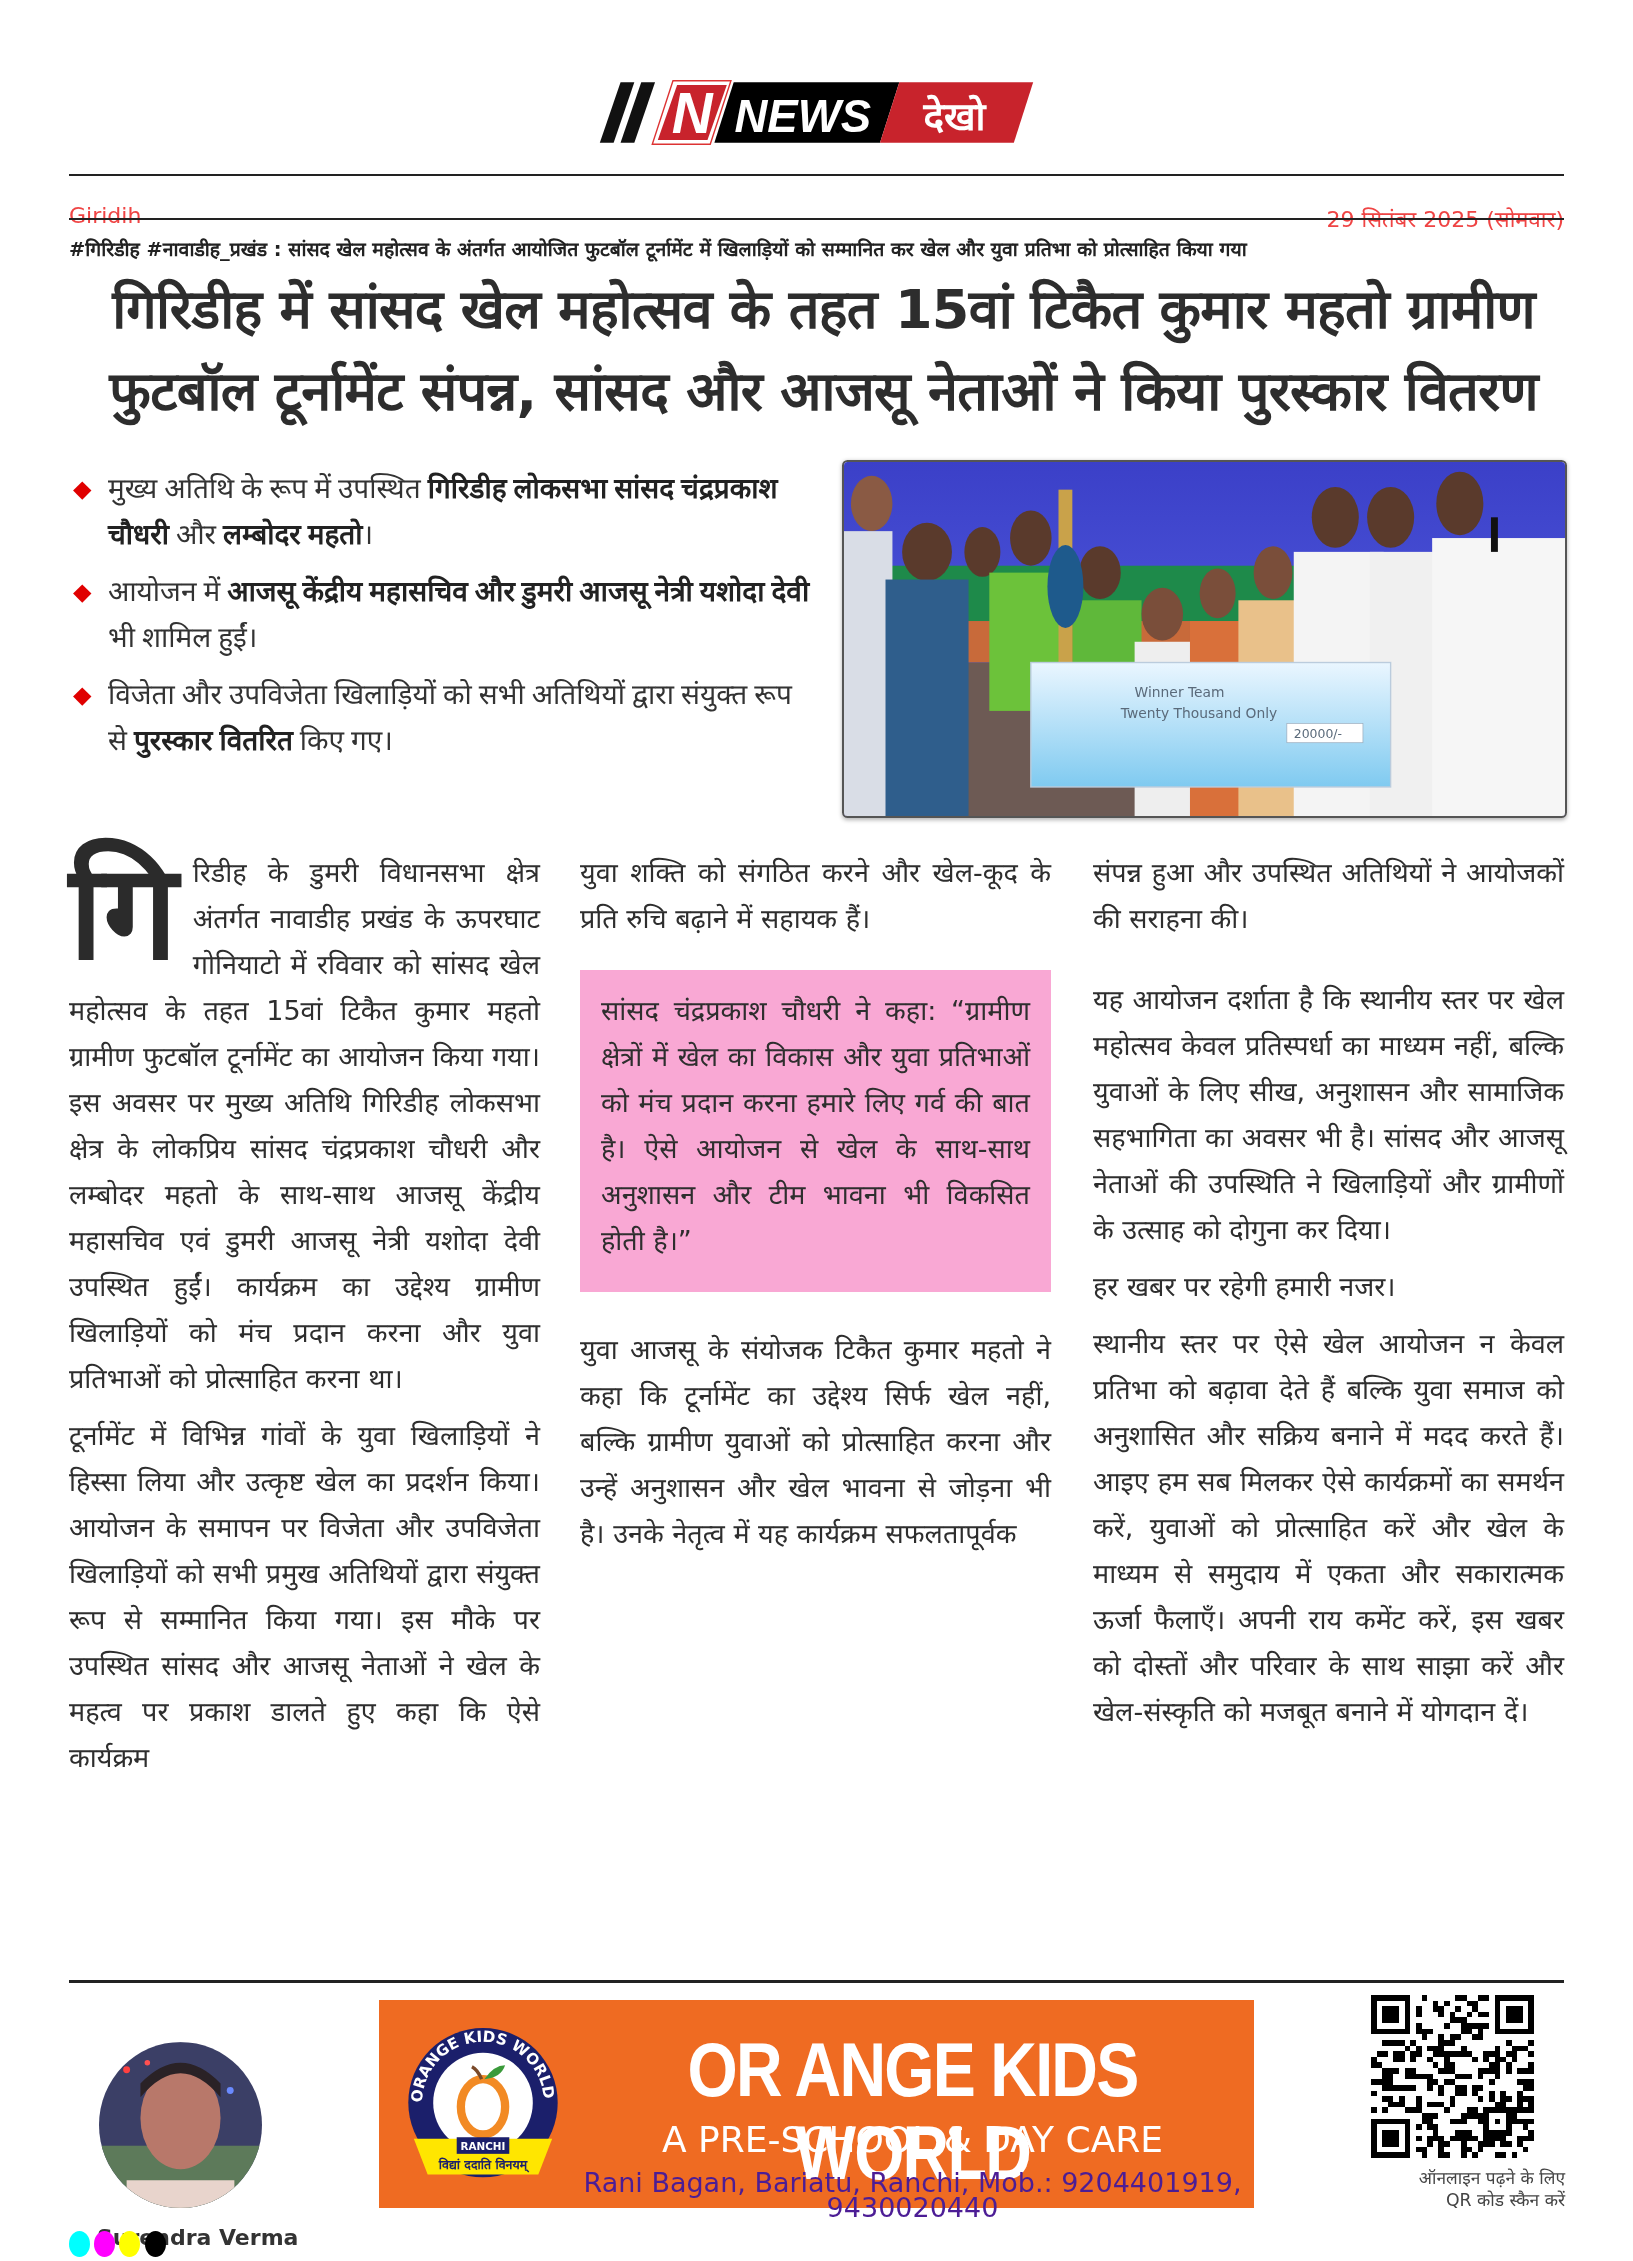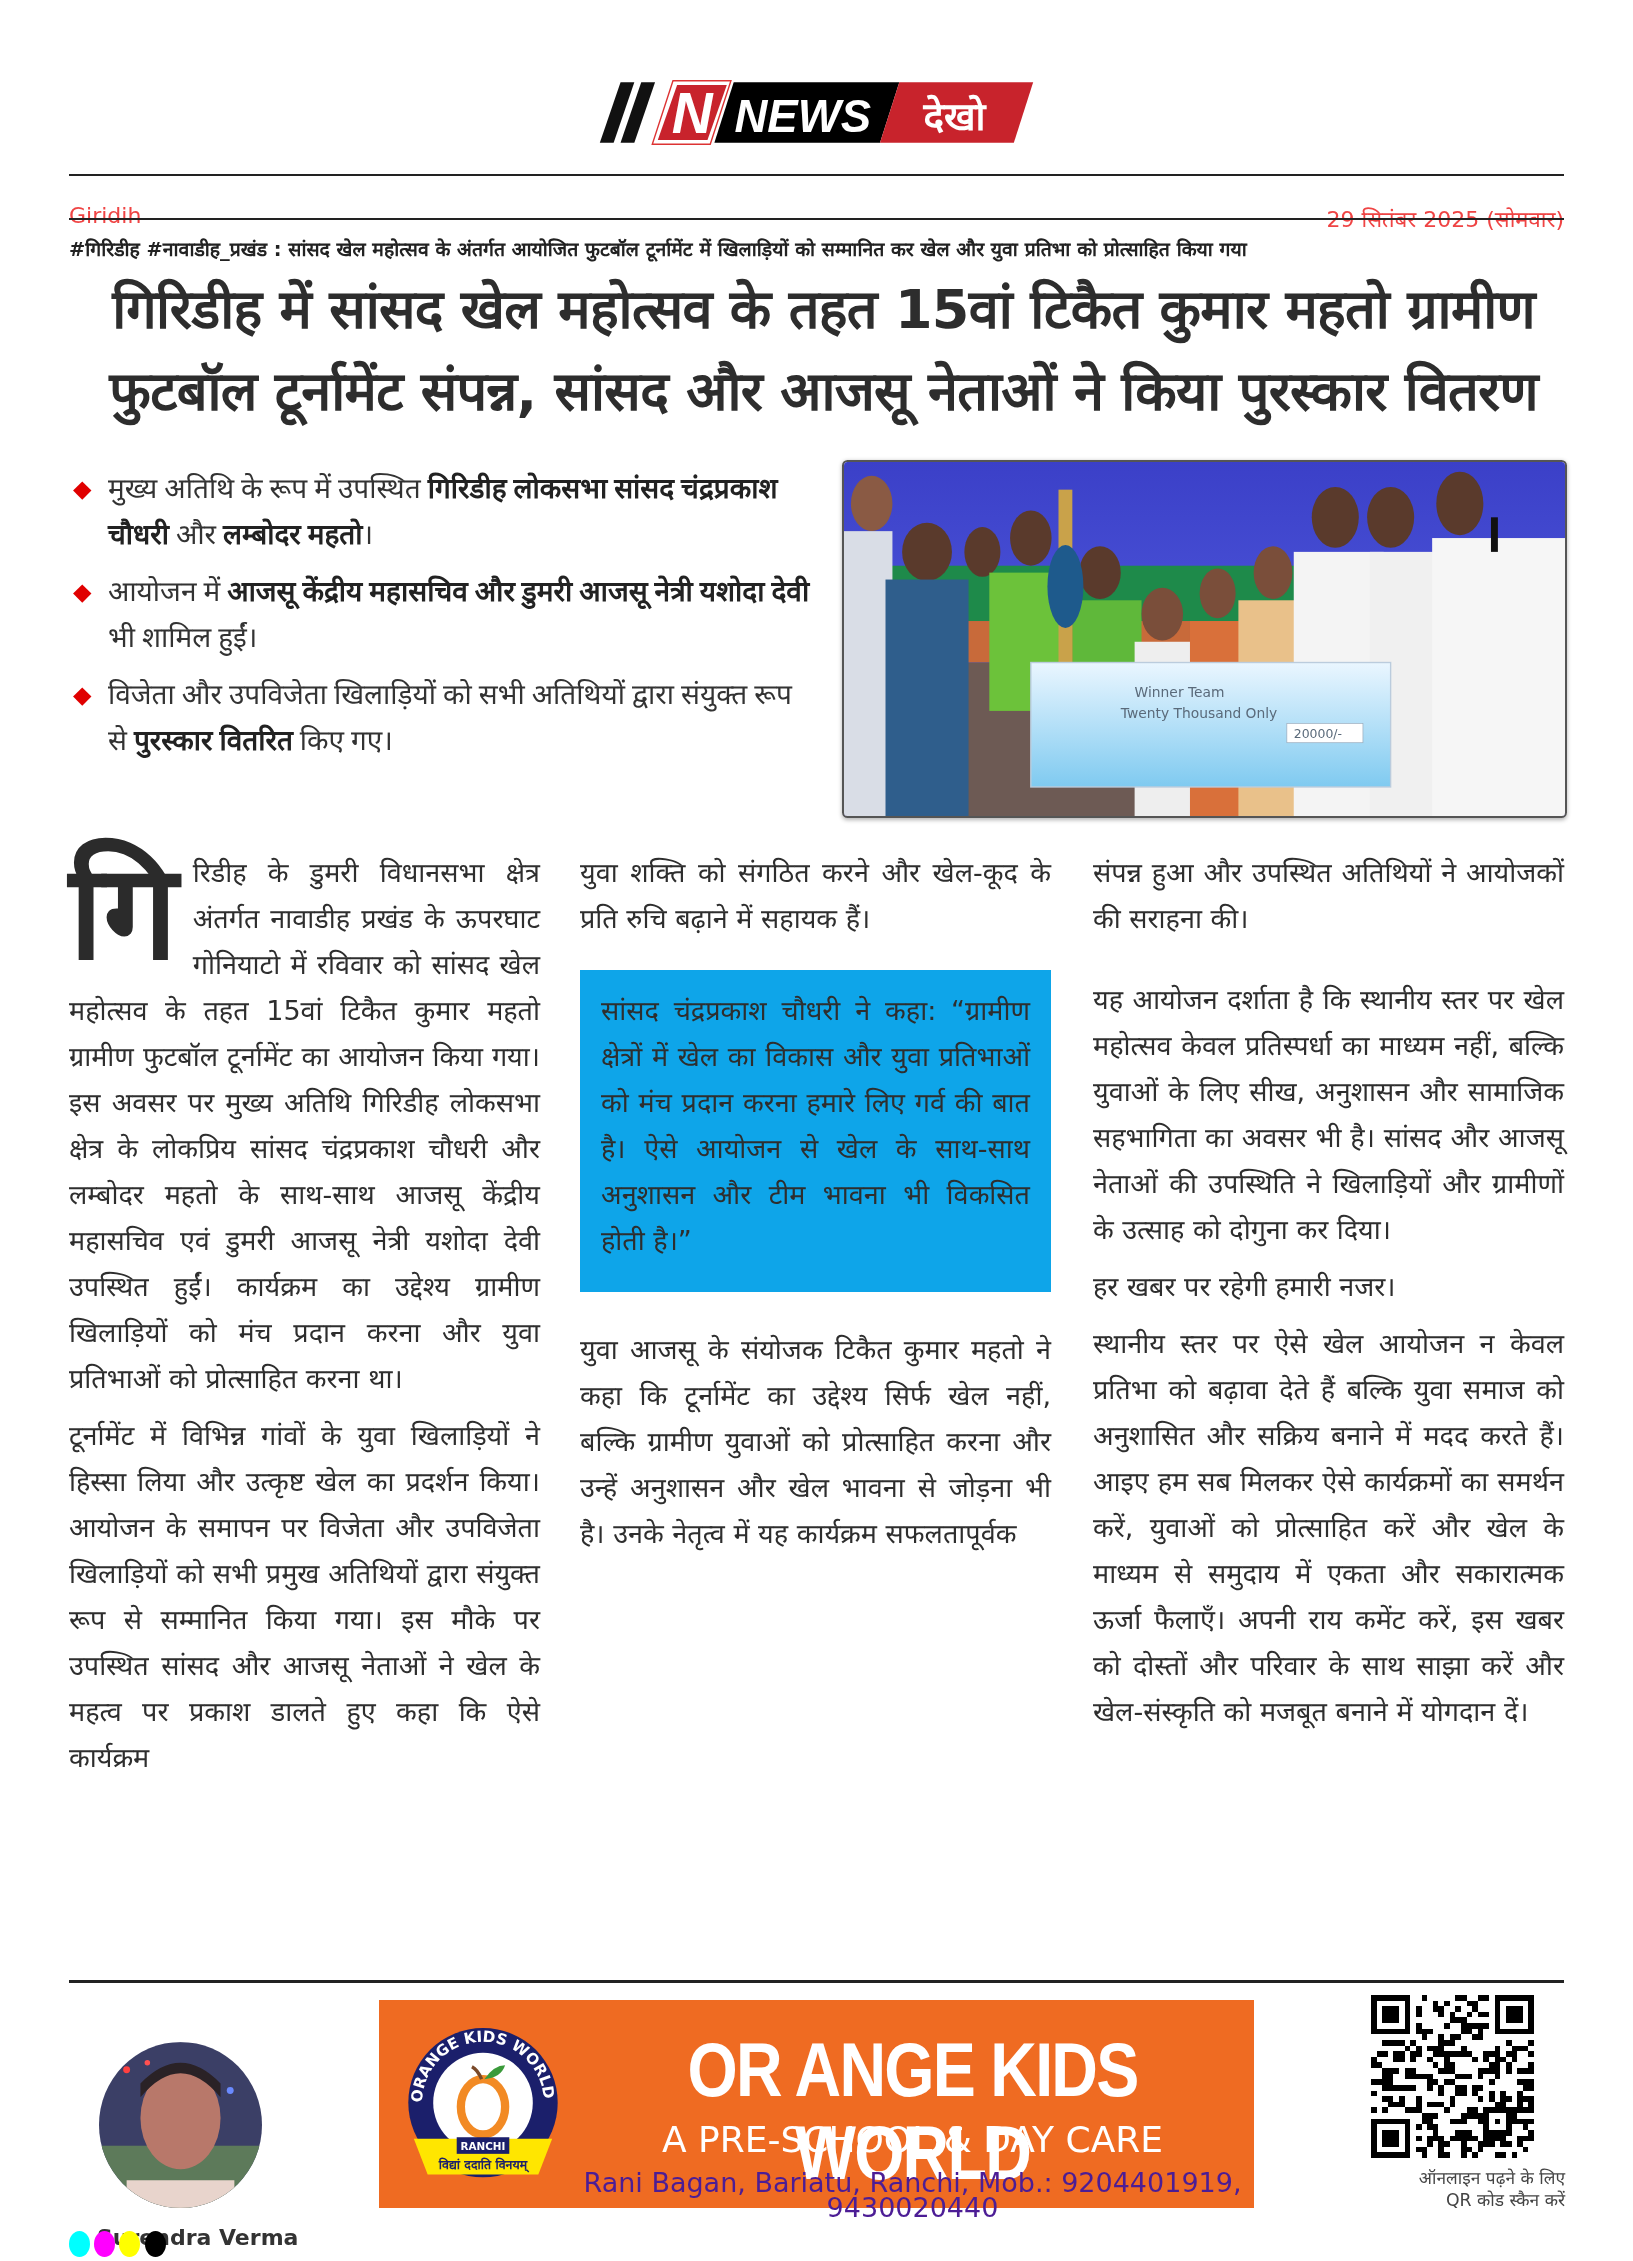--- a/index.html
+++ b/index.html
@@ -33,21 +33,21 @@
 
   
   .col { position:absolute; top:850px; font-size:27px; line-height:46px; text-align:justify; color:#2e2e2e; }
   .col p { margin:0 0 11px 0; }
   .col1 { left:69px; width:471px; }
   .col2 { left:580px; width:471px; }
   .col3 { left:1093px; width:471px; }
 
   .dropcap { float:left; font-size:132px; line-height:104px; font-weight:bold; margin:9.7px 15.2px 0 0; color:#2b2b2b; }
 
-  .quote { background:#0ea5e9; padding:18px 21px 16.6px 21px; margin:28px 0 35px 0; }
+  .quote { background:#f9a8d4; padding:18px 21px 16.6px 21px; margin:28px 0 35px 0; }
   .quote p { margin:0 0 11px 0; }
 
   
   .author { position:absolute; left:97px; top:2042px; width:166px; text-align:center; }
   .avatar { width:163px; height:166px; border-radius:50%; overflow:hidden; margin:0 auto; }
   .avatar svg { width:100%; height:100%; display:block; }
   .author-name { font-size:22px; font-weight:bold; margin-top:16.6px; color:#333; white-space:nowrap; }
 
   .cmyk { position:absolute; left:69px; top:2231px; height:26px; }
   .cmyk span { display:inline-block; width:21px; height:26px; border-radius:50%; margin-right:4.2px; }

